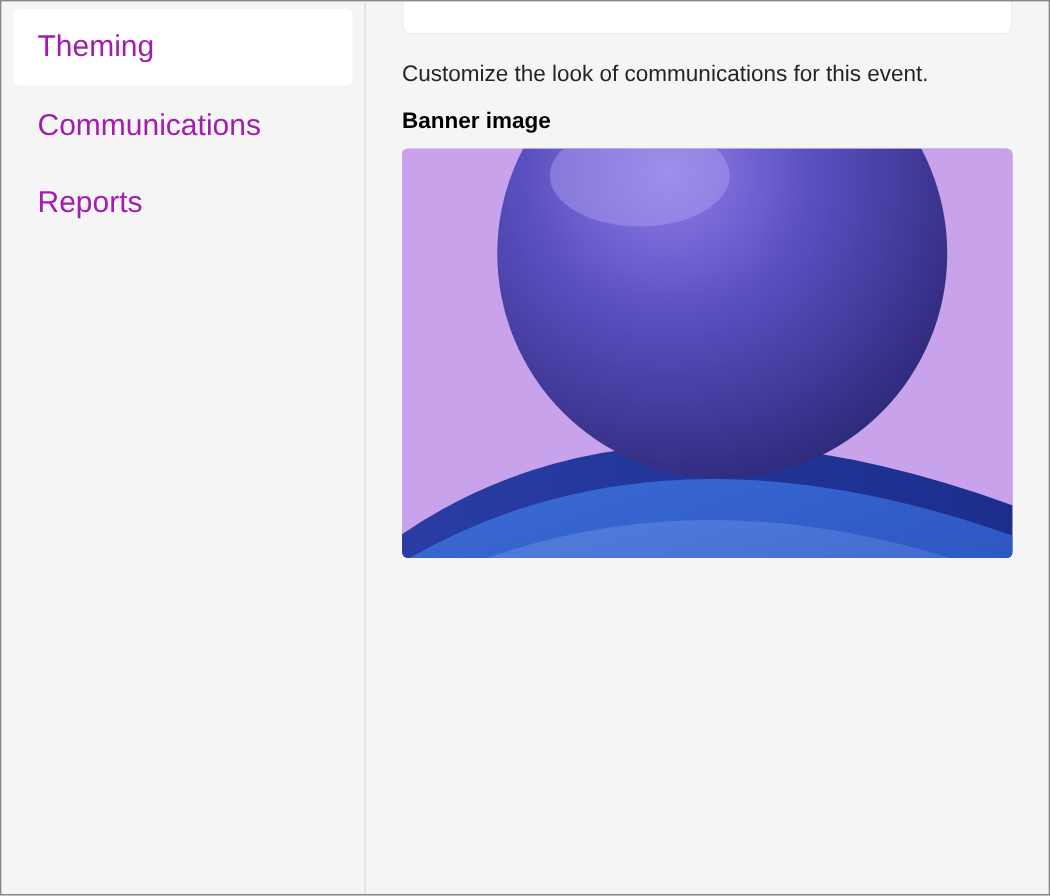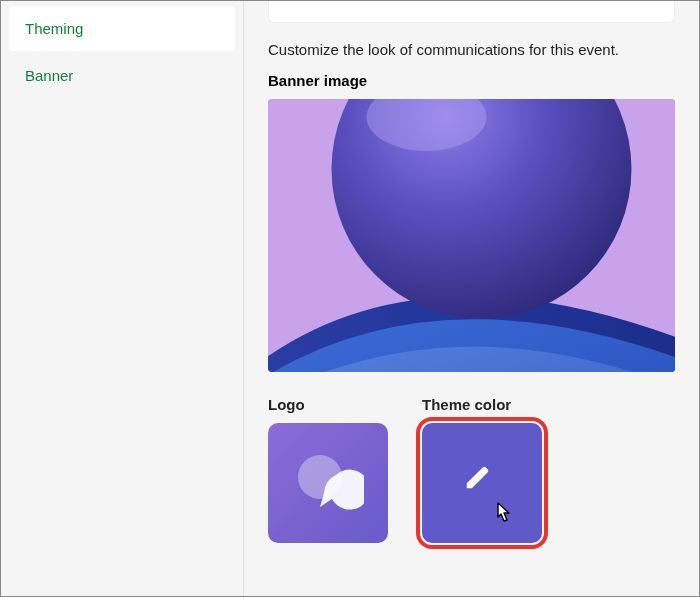--- a/index.html
+++ b/index.html
@@ -21,22 +21,22 @@
       height: 100%;
     }
     .sidebar {
       width: 243px;
       background: #f5f5f5;
       border-right: 1px solid #e0e0e0;
       padding-top: 3px;
     }
     .sidebar-item {
       padding: 14px 24px;
-      font-size: 15px;
-      color: #15803d;
+      font-size: 20px;
+      color: #a21caf;
       cursor: pointer;
       background: transparent;
     }
     .sidebar-item.active {
       background: #ffffff;
       border-radius: 4px;
       margin: 2px 8px 2px 8px;
       padding: 14px 16px;
     }
     .main {
@@ -127,21 +127,24 @@
   </style>
 </head>
 <body>
 
 <div class="layout">
   <nav class="sidebar">
     <div class="sidebar-item active">
       <span>Theming</span>
     </div>
     <div class="sidebar-item">
-      <span>Banner</span>
+      <span>Communications</span>
+    </div>
+    <div class="sidebar-item">
+      <span>Reports</span>
     </div>
   </nav>
 
   <main class="main">
     <div class="card-top-sliver"></div>
 
     <p class="description">Customize the look of communications for this event.</p>
 
     <div class="section-label">Banner image</div>
 
@@ -174,38 +177,14 @@
         <path d="M -60 310 Q 120 120 440 250 L 440 400 L -60 400 Z" fill="url(#wave3)"></path>
         <path d="M -60 320 Q 140 150 440 270 L 440 400 L -60 400 Z" fill="url(#wave1)"></path>
         <path d="M -60 335 Q 160 180 440 300 L 440 400 L -60 400 Z" fill="url(#wave2)"></path>
 
         <circle cx="215" cy="70" r="150" fill="url(#sphere)"></circle>
 
         <ellipse cx="160" cy="18" rx="60" ry="34" fill="#b2a2f0" opacity="0.45"></ellipse>
       </svg>
     </div>
 
-    <div class="row">
-      <div class="tile-group">
-        <div class="tile-label">Logo</div>
-        <div class="tile logo-tile">
-          <svg width="72" height="72" viewBox="0 0 72 72">
-            <circle cx="28" cy="30" r="22" fill="rgba(255,255,255,0.35)"></circle>
-            <path d="M 44 28 a 20 20 0 1 1 -4 24 l -12 8 l 4 -14 a 20 20 0 0 1 12 -18 z" fill="rgba(255,255,255,0.92)"></path>
-          </svg>
-        </div>
-      </div>
-
-      <div class="tile-group">
-        <div class="tile-label">Theme color</div>
-        <div class="tile theme-tile">
-          <div class="highlight-box"></div>
-          <svg class="pencil-icon" viewBox="0 0 24 24">
-            <path d="M3 21 L3 17 L15.5 4.5 a2.1 2.1 0 0 1 3 0 l1 1 a2.1 2.1 0 0 1 0 3 L7 21 Z" fill="#ffffff"></path>
-          </svg>
-          <svg class="cursor-icon" viewBox="0 0 24 28">
-            <path d="M8 2 L8 16 L11 13 L14 20 L17 19 L14 12 L19 12 Z" fill="#ffffff" stroke="#000000" stroke-width="1.4" stroke-linejoin="round"></path>
-          </svg>
-        </div>
-      </div>
-    </div>
   </main>
 </div>
 
 </body></html>

